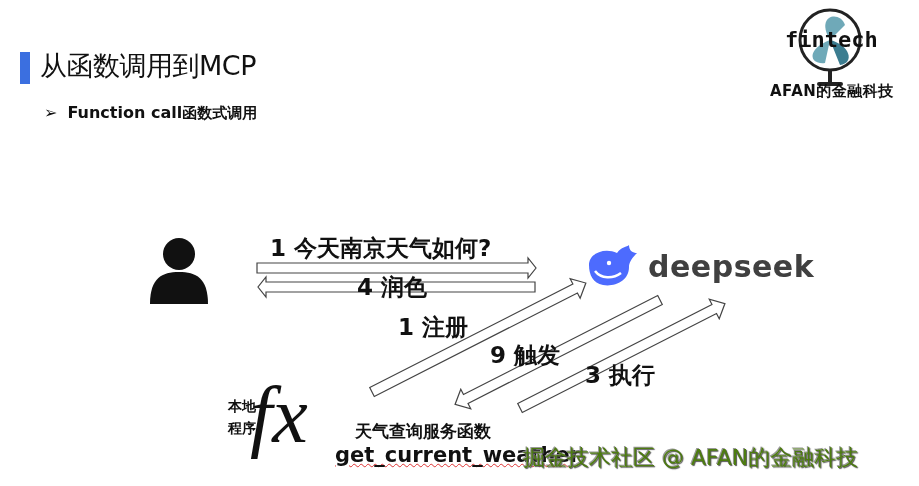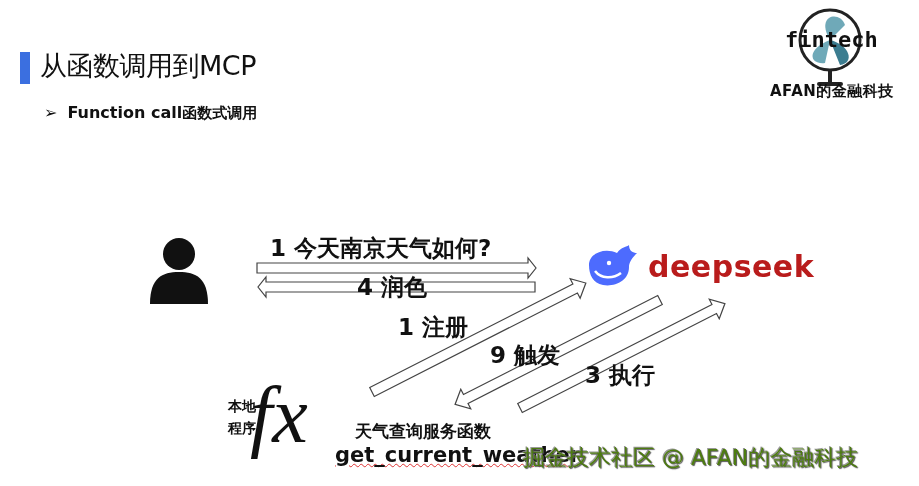--- a/index.html
+++ b/index.html
@@ -7,21 +7,21 @@
   .abs{position:absolute;}
   .title-bar{left:20px;top:52px;width:10px;height:32px;background:#3b6fe0;}
   .title{left:40px;top:48px;font-size:27px;font-weight:normal;letter-spacing:-0.5px;}
   .sub{left:44px;top:103px;font-size:16px;font-weight:bold;}
   .sub .arrow{margin-right:10px;}
   .sub .cn{margin-left:0;font-size:15px;}
   .logo{left:775px;top:5px;width:130px;height:100px;}
   .logo-text{left:770px;top:82px;font-size:15px;font-weight:bold;letter-spacing:0.5px;}
   .lbl{font-weight:bold;font-size:23px;white-space:nowrap;}
   .deepseek{left:585px;top:245px;display:flex;align-items:center;}
-  .deepseek .word{font-size:30px;font-weight:bold;color:#b91c1c;margin-left:8px;letter-spacing:0.5px;}
+  .deepseek .word{font-size:30px;font-weight:bold;color:#404040;margin-left:8px;letter-spacing:0.5px;}
   .local{left:228px;top:395px;font-size:14px;font-weight:bold;line-height:22px;}
   .fx{left:250px;top:375px;font-family:Liberation Serif, serif;font-style:italic;font-size:80px;line-height:80px;}
   .svc{left:355px;top:420px;font-size:17px;font-weight:bold;}
   .fn{left:335px;top:443px;font-size:21px;font-weight:bold;text-decoration:underline wavy #d33;text-decoration-thickness:1px;}
   .wm{left:523px;top:443px;font-size:22px;color:#4d7c0f;text-shadow:1px 1px 1px #555,-1px -1px 0 #999;}
 </style>
 </head>
 <body>
 
 <div class="abs title-bar"></div>

